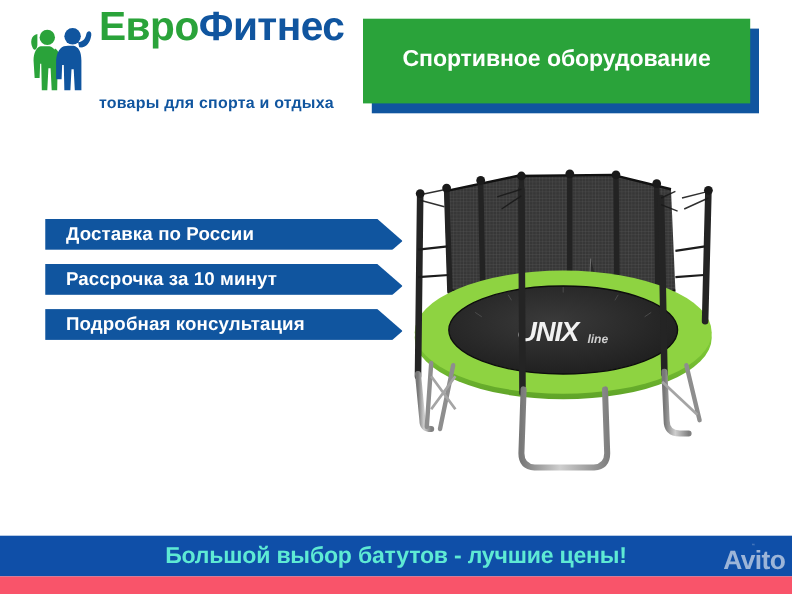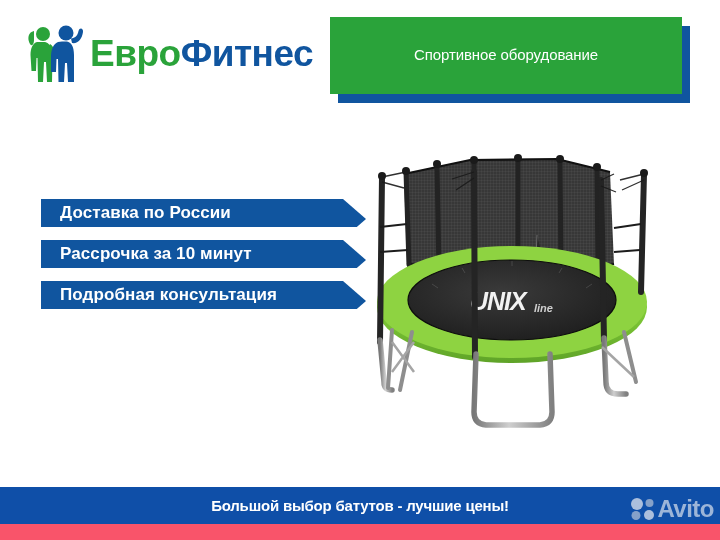--- a/index.html
+++ b/index.html
@@ -81,22 +81,22 @@
     background: #2aa33a;
     display: flex;
     flex-direction: column;
     align-items: center;
     justify-content: center;
     box-sizing: border-box;
     padding: 2px 10px 4px 10px;
   }
   .headline-line1 {
     color: #ffffff;
-    font-size: 15px;
-    font-weight: normal;
+    font-size: 21px;
+    font-weight: bold;
     letter-spacing: -0.1px;
     white-space: nowrap;
     line-height: 1.15;
   }
   .headline-line2 {
     color: #ffffff;
     font-size: 17.5px;
     font-weight: bold;
     letter-spacing: -0.1px;
     white-space: nowrap;
@@ -148,22 +148,22 @@
     left: 0;
     top: 487px;
     width: 720px;
     height: 37px;
     background: #0f4fa8;
     display: flex;
     align-items: center;
     justify-content: center;
   }
   .bottom-text {
-    color: #ffffff;
-    font-size: 15px;
+    color: #5eead4;
+    font-size: 21px;
     font-weight: bold;
     letter-spacing: -0.2px;
     white-space: nowrap;
   }
   .bottom-stripe {
     position: absolute;
     left: 0;
     top: 524px;
     width: 720px;
     height: 16px;
@@ -172,20 +172,21 @@
 
   
   .avito-mark {
     position: absolute;
     right: 6px;
     top: 494px;
     height: 30px;
     display: flex;
     align-items: center;
     opacity: 0.92;
+    flex-direction: column;
   }
   .avito-dots { width: 26px; height: 24px; margin-right: 1px; }
   .avito-word {
     color: #a9bedd;
     font-size: 24px;
     font-weight: bold;
     letter-spacing: -0.5px;
   }
 </style>
 </head>
@@ -208,20 +209,21 @@
           <circle cx="42" cy="11" r="7.5"></circle>
           <path d="M34 20 C29 22 27 28 27 35 L27 50 L32 50 L32.5 37 L34 37 L34.5 60 L40 60 L41 41 L43 41 L44 60 L50 60 L50 33 C50 24 47 20.5 43 19.5 L38 19.5 Z"></path>
           <path d="M48 21 C54 22 58 17 59 10 C59.5 6 55.5 5 54.5 9 C53.5 14 51 16 47 16.5 Z"></path>
         </g>
       </svg>
     </div>
     <div class="logo-wordmark">
       <div class="logo-main">
         <span class="logo-evro">Евро</span><span class="logo-fitnes">Фитнес</span>
       </div>
+      <div class="logo-tagline">товары для спорта и отдыха</div>
     </div>
   </div>
 
   <div class="headline-shadow"></div>
   <div class="headline-banner">
     <div class="headline-line1">Спортивное оборудование</div>
   </div>
 
   <div class="features">
     <div class="feature-arrow">

